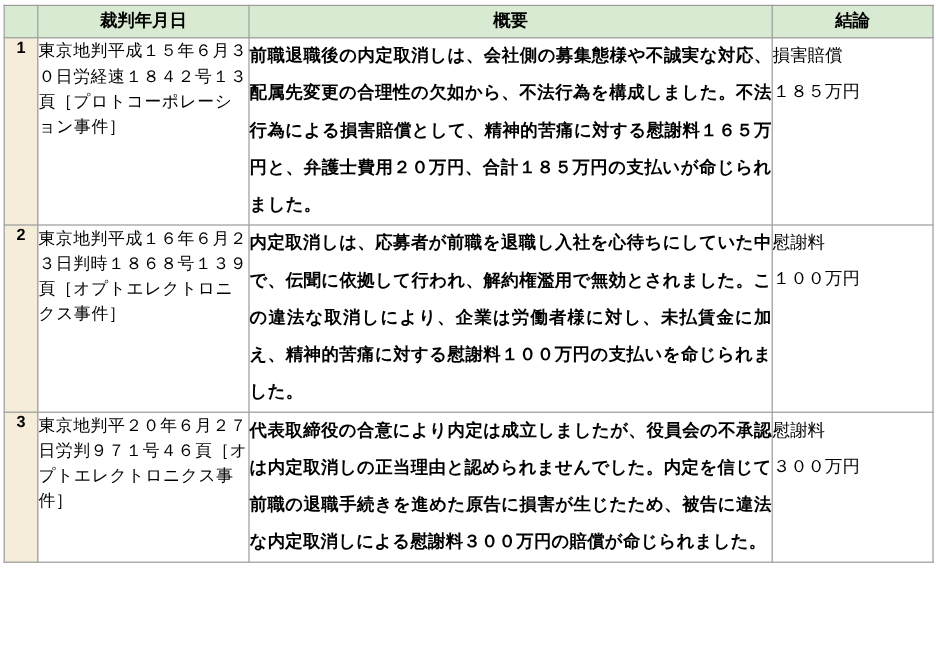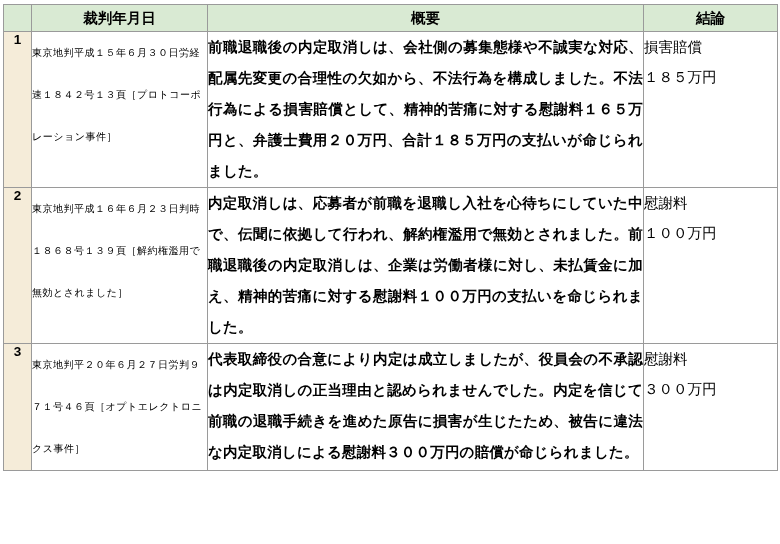--- a/index.html
+++ b/index.html
@@ -51,22 +51,22 @@
     background: #d9ead3;
   }
   td.num-cell {
     background: #f5ecd9;
     text-align: center;
     vertical-align: middle;
     font-weight: bold;
     font-size: 13.5px;
   }
   td.date-cell {
-    font-size: 10px;
-    line-height: 42px;
+    font-size: 14px;
+    line-height: 21px;
     letter-spacing: 0.5px;
     padding: 6px 7px 8px 8px;
     word-break: break-all;
   }
   td.summary-cell {
     font-size: 14.5px;
     line-height: 31px;
     letter-spacing: 0.2px;
     padding: 6px 9px 8px 9px;
     text-align: justify;
@@ -107,22 +107,22 @@
         <td class="num-cell">1</td>
         <td class="date-cell">東京地判平成１５年６月３０日労経速１８４２号１３頁［プロトコーポレーション事件］</td>
         <td class="summary-cell">前職退職後の内定取消しは、会社側の募集態様や不誠実な対応、配属先変更の合理性の欠如から、不法行為を構成しました。不法行為による損害賠償として、精神的苦痛に対する慰謝料１６５万円と、弁護士費用２０万円、合計１８５万円の支払いが命じられました。</td>
         <td class="result-cell">
           <span class="result-line">損害賠償</span>
           <span class="result-line">１８５万円</span>
         </td>
       </tr>
       <tr>
         <td class="num-cell">2</td>
-        <td class="date-cell">東京地判平成１６年６月２３日判時１８６８号１３９頁［解約権濫用で無効とされました］</td>
-        <td class="summary-cell">内定取消しは、応募者が前職を退職し入社を心待ちにしていた中で、伝聞に依拠して行われ、解約権濫用で無効とされました。前職退職後の内定取消しは、企業は労働者様に対し、未払賃金に加え、精神的苦痛に対する慰謝料１００万円の支払いを命じられました。</td>
+        <td class="date-cell">東京地判平成１６年６月２３日判時１８６８号１３９頁［オプトエレクトロニクス事件］</td>
+        <td class="summary-cell">内定取消しは、応募者が前職を退職し入社を心待ちにしていた中で、伝聞に依拠して行われ、解約権濫用で無効とされました。この違法な取消しにより、企業は労働者様に対し、未払賃金に加え、精神的苦痛に対する慰謝料１００万円の支払いを命じられました。</td>
         <td class="result-cell">
           <span class="result-line">慰謝料</span>
           <span class="result-line">１００万円</span>
         </td>
       </tr>
       <tr>
         <td class="num-cell">3</td>
         <td class="date-cell">東京地判平２０年６月２７日労判９７１号４６頁［オプトエレクトロニクス事件］</td>
         <td class="summary-cell">代表取締役の合意により内定は成立しましたが、役員会の不承認は内定取消しの正当理由と認められませんでした。内定を信じて前職の退職手続きを進めた原告に損害が生じたため、被告に違法な内定取消しによる慰謝料３００万円の賠償が命じられました。</td>
         <td class="result-cell">

